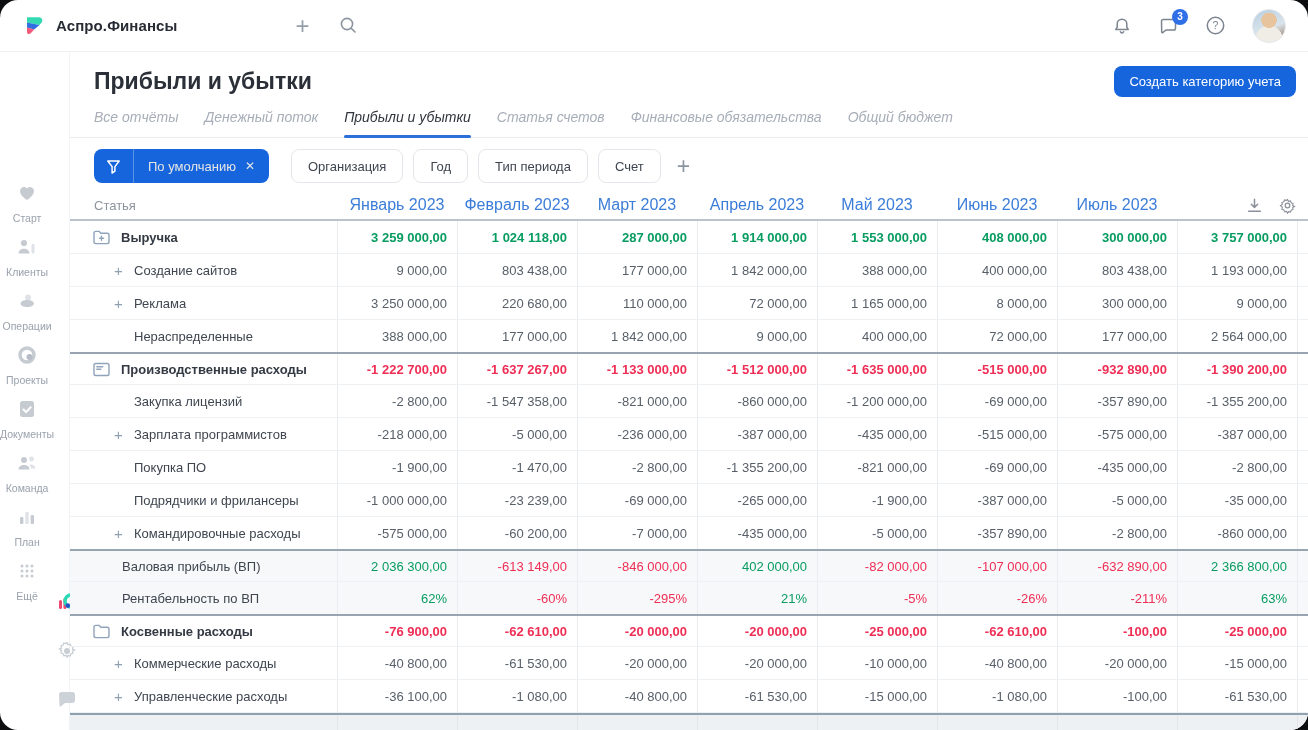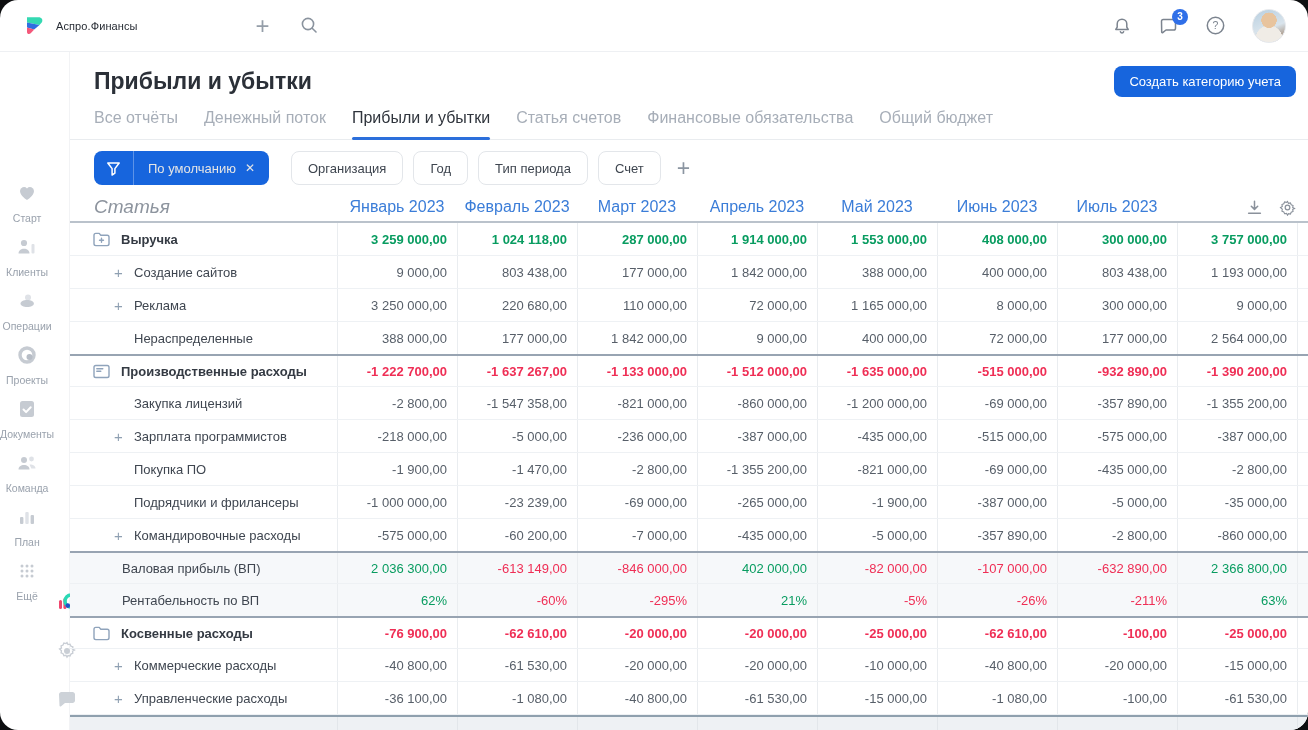--- a/index.html
+++ b/index.html
@@ -1,21 +1,21 @@
 <!DOCTYPE html>
 <html><head>
 <meta charset="utf-8">
 <style>
   html,body{margin:0;padding:0;background:#0d0e10;font-family:"Liberation Sans",sans-serif;}
   .app{width:1308px;height:730px;background:#fff;border-radius:18px;overflow:hidden;position:relative;display:flex;flex-direction:column;}
 
   
   .topbar{height:52px;flex:0 0 52px;display:flex;align-items:center;padding:0 22px;border-bottom:1px solid #eef0f3;box-sizing:border-box;}
   .brand{display:flex;align-items:center;gap:10px;}
-  .brand-name{font-size:11px;font-weight:400;color:#272c34;letter-spacing:.1px;}
+  .brand-name{font-size:15px;font-weight:700;color:#272c34;letter-spacing:.1px;}
   .tb-add{margin-left:118px;color:#959ea9;font-size:24px;line-height:1;cursor:pointer;font-weight:300;}
   .tb-search{margin-left:30px;cursor:pointer;display:flex;}
   .tb-right{margin-left:auto;display:flex;align-items:center;gap:26px;}
   .tb-ic{cursor:pointer;display:flex;position:relative;}
   .badge{position:absolute;top:-7px;right:-9px;background:#2f6fe8;color:#fff;border-radius:50%;width:16px;height:16px;font-size:10px;display:flex;align-items:center;justify-content:center;font-weight:700;}
   .avatar{width:34px;height:34px;border-radius:50%;cursor:pointer;background:
     radial-gradient(circle at 50% 32%, #e8c49e 0 28%, transparent 29%),
     radial-gradient(circle at 50% 90%, #f0ece6 0 40%, transparent 41%),
     linear-gradient(160deg,#b8cfe0 0%,#d9e4ec 55%,#8f6c4e 100%);
     border:1px solid #e6e9ed;box-sizing:border-box;}
@@ -25,38 +25,38 @@
   .sidebar{flex:0 0 70px;width:70px;display:flex;flex-direction:row;align-items:center;padding-top:14px;box-sizing:border-box;border-right:1px solid #f2f3f5;}
   .side-item{display:flex;flex-direction:column;align-items:center;gap:4px;margin-bottom:12px;cursor:pointer;}
   .side-label{font-size:10.5px;color:#9aa2ad;}
   .side-foot{margin-top:auto;display:flex;flex-direction:column;align-items:center;gap:24px;padding-bottom:16px;}
 
   .content{flex:1;display:flex;flex-direction:column;min-width:0;}
   .title-row{display:flex;align-items:center;padding:14px 12px 0 24px;}
   .page-title{font-size:23px;font-weight:600;color:#2b3038;}
   .create-btn{margin-left:auto;background:#1765dd;color:#fff;border:none;border-radius:8px;font-size:13px;padding:8px 15px;cursor:pointer;font-family:inherit;}
   .tabs{display:flex;gap:26px;padding:12px 0 0 24px;border-bottom:1px solid #e9ecef;}
-  .tab{font-size:16px;color:#a7aeb8;padding-bottom:12px;cursor:pointer;position:relative;white-space:nowrap;}
+  .tab{font-size:14px;color:#a7aeb8;padding-bottom:12px;cursor:pointer;position:relative;white-space:nowrap;font-style:italic;}
   .tab.active{color:#2f343c;}
   .tab.active::after{content:"";position:absolute;left:0;right:0;bottom:-1px;height:3px;border-radius:2px;background:#2c6fdb;}
 
   
   .filter-row{display:flex;align-items:center;gap:10px;padding:11px 0 8px 24px;}
   .filter-main{display:flex;align-items:stretch;height:34px;background:#1765dd;border-radius:8px;overflow:hidden;cursor:pointer;}
   .filter-funnel{display:flex;align-items:center;padding:0 12px;border-right:1px solid rgba(255,255,255,.3);}
   .filter-label{display:flex;align-items:center;gap:9px;padding:0 14px;color:#e5e5e5;font-size:13px;}
   .filter-x{font-size:12px;cursor:pointer;}
   .chip{height:34px;box-sizing:border-box;display:flex;align-items:center;padding:0 16px;border:1px solid #e3e6ea;border-radius:8px;background:#fff;font-size:13px;color:#3e454f;cursor:pointer;white-space:nowrap;}
   .add-filter{color:#8b95a1;font-size:23px;margin-left:6px;cursor:pointer;font-weight:300;}
 
   
   .table{flex:1;display:flex;flex-direction:column;min-height:0;overflow:hidden;}
   .t-row,.t-head{display:grid;grid-template-columns:267px repeat(8,120px) 1fr;}
   .t-head{height:28px;flex:0 0 28px;align-items:center;border-bottom:2px solid #bac2cb;}
-  .th-label{padding-left:24px;font-size:19px;color:#8d949e;font-style:italic;}
+  .th-label{padding-left:24px;font-size:13px;color:#8d949e;}
   .th-month{text-align:center;font-size:16px;color:#3b7dd8;cursor:pointer;white-space:nowrap;}
   .th-actions{grid-column:span 2;display:flex;align-items:center;justify-content:flex-end;gap:16px;padding-right:12px;}
   .t-ic{cursor:pointer;display:flex;}
 
   .t-row{height:33px;flex:0 0 33px;align-items:stretch;border-bottom:1px solid #eef1f4;box-sizing:border-box;}
   .cell-l{display:flex;align-items:center;font-size:13px;color:#3f4650;white-space:nowrap;overflow:hidden;}
   .cell-v{display:flex;align-items:center;justify-content:flex-end;padding-right:10px;font-size:13px;color:#575f69;border-left:1px solid #eaedf0;white-space:nowrap;}
   .sliver{border-left:1px solid #eaedf0;}
   .row-section{border-top:2px solid #98a4b2;margin-top:-1px;}
   .row-section.first{border-top:none;margin-top:0;}

